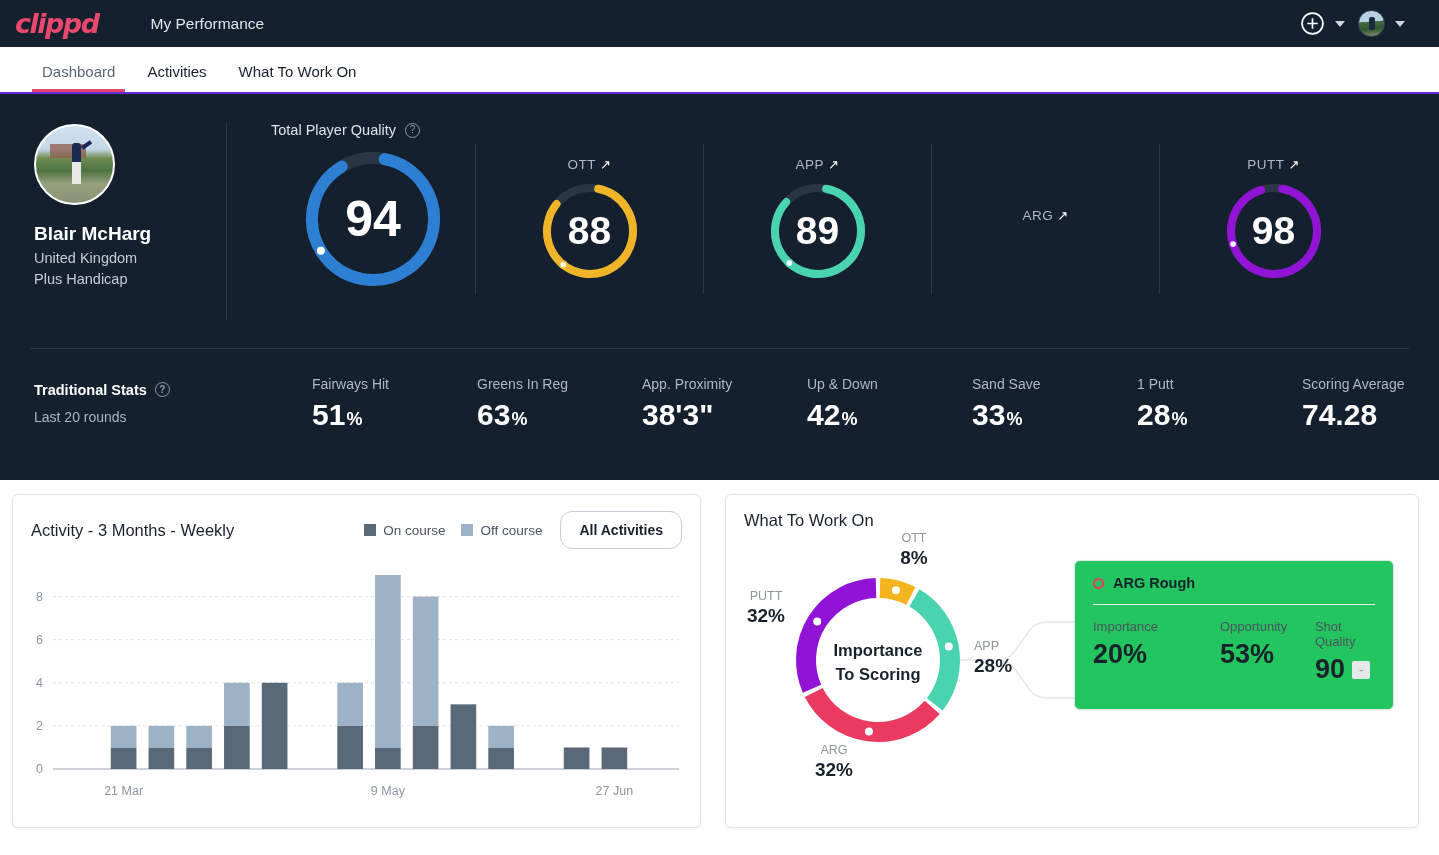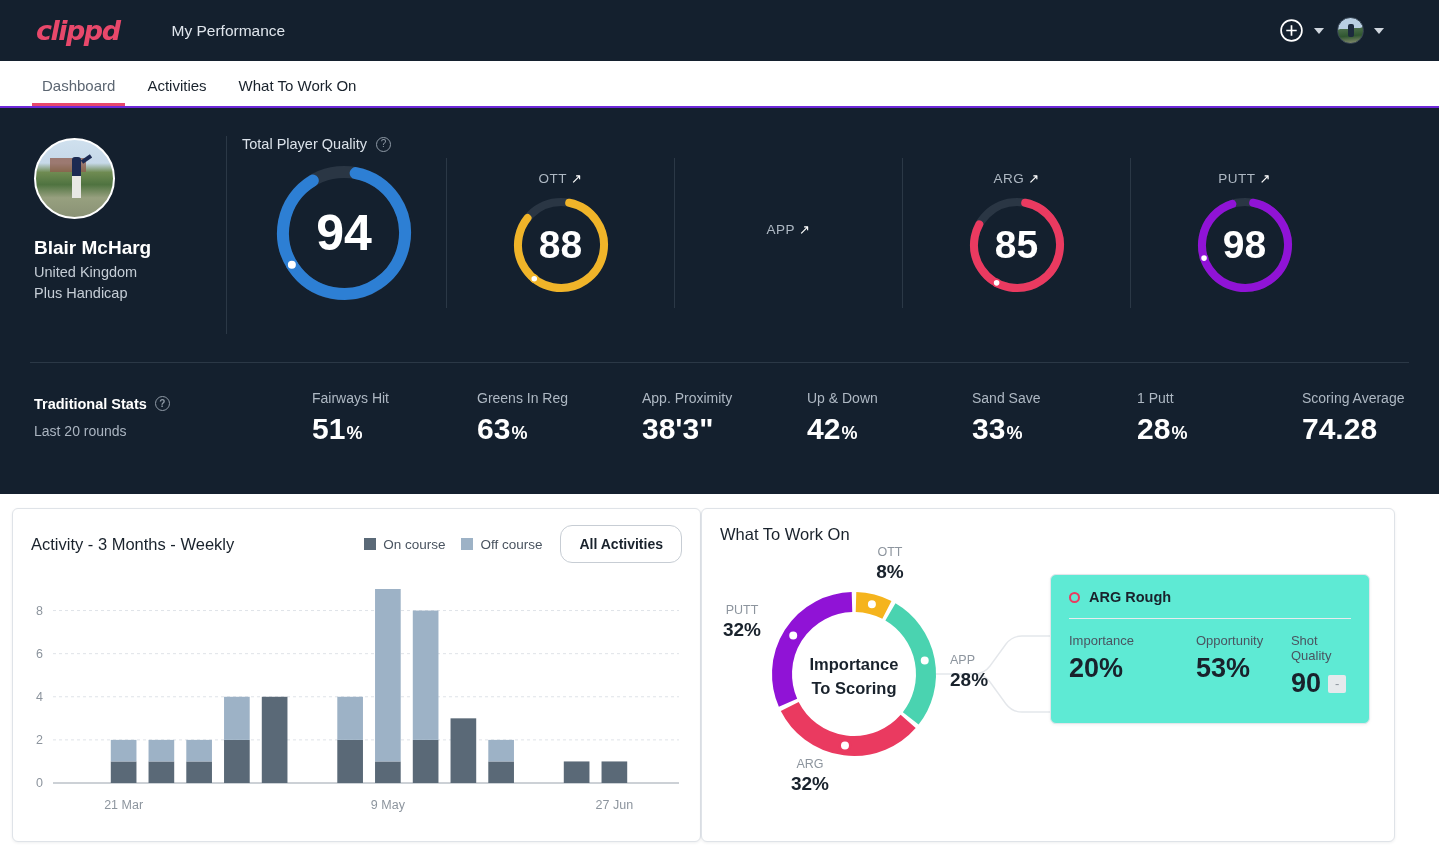--- a/index.html
+++ b/index.html
@@ -6,22 +6,22 @@
   html, body {
     width: 1439px; height: 855px;
     font-family: "Liberation Sans", sans-serif;
     background: #ffffff;
     overflow: hidden;
   }
   body { position: relative; }
 
   
   .topbar {
-    height: 61px; background: #14202e;
-    display: flex; align-items: center; padding: 0 28px;
+    height: 47px; background: #14202e;
+    display: flex; align-items: center; padding: 0 7px;
     position: relative;
   }
   .brand {
     font-size: 27px; font-weight: 700; color: #e8486b;
     letter-spacing: -1.5px; font-style: italic;
     padding-left: 8px; line-height: 1;
     font-family: "DejaVu Sans", sans-serif;
   }
   .topbar-title {
     margin-left: 52px; color: #dfe5ec; font-size: 15.5px;
@@ -91,21 +91,21 @@
     position: absolute; left: 45px; top: 17px; width: 11px; height: 4px;
     background: #1c2a52; transform: rotate(-35deg);
   }
   .pname {
     margin-top: 18px; color: #fff; font-size: 19px; font-weight: 700;
   }
   .pmeta { color: #c5cdd6; font-size: 14.5px; margin-top: 5px; }
 
   .tpq-wrap {
     flex: 1; border-left: 1px solid #2b3846;
-    margin: 28px 0 28px 0; padding-left: 15px; position: relative;
+    margin: 28px 0 28px 0; padding-left: 44px; position: relative;
   }
   .tpq-head {
     display: flex; align-items: center; gap: 9px; color: #dbe2ea; font-size: 14.5px;
   }
   .qmark {
     width: 15px; height: 15px; border-radius: 50%; border: 1.3px solid #8f9aa6;
     font-size: 10px; color: #8f9aa6; display: flex; align-items: center;
     justify-content: center; line-height: 1;
   }
   .gauges { display: flex; align-items: center; margin-top: 6px; }
@@ -147,21 +147,21 @@
   .stat { width: 165px; flex: none; }
   .stat .sl { color: #aeb8c3; font-size: 14px; }
   .stat .sv {
     color: #fff; font-size: 30px; font-weight: 700; margin-top: 6px;
     display: flex; align-items: baseline;
   }
   .stat .sv .unit { font-size: 18px; font-weight: 700; margin-left: 1px; }
 
   
   .cards {
-    display: flex; padding: 14px 20px 0 12px;
+    display: flex; gap: 24px; padding: 14px 20px 0 12px;
   }
   .card {
     background: #fff; border: 1px solid #dfe3e8; border-radius: 6px;
     box-shadow: 0 1px 3px rgba(20,32,46,.07);
   }
   .card-l { width: 689px; height: 334px; }
   .card-r { width: 694px; height: 334px; }
   .card-head {
     display: flex; align-items: center; padding: 16px 18px 0 18px;
   }
@@ -255,34 +255,34 @@
             </svg>
             <div class="val">88</div>
           </div>
         </div>
 
         <div class="gcell sm">
           <div class="glabel">
             <span>APP</span>
             <span class="arrow-up">↗</span>
           </div>
+          <div class="ring sm">
+            <svg width="102" height="102" viewBox="0 0 102 102">
+              <circle cx="51" cy="51" r="43" fill="none" stroke="#2a3644" stroke-width="8"></circle>
+              <circle id="ring-1" cx="51" cy="51" r="43" fill="none" stroke="#4ad3b0" stroke-width="8" stroke-linecap="round" stroke-dasharray="225.7628766015217 270.1769682087222" transform="rotate(11 51 51)"></circle>
+              <circle id="dot-1" cx="18.954538506477" cy="22.327916056429828" r="3.6" fill="#ffffff" stroke="#4ad3b0" stroke-width="1.6"></circle>
+            </svg>
+            <div class="val">89</div>
+          </div>
         </div>
 
         <div class="gcell sm">
           <div class="glabel">
             <span>ARG</span>
             <span class="arrow-up">↗</span>
-          </div>
-          <div class="ring sm">
-            <svg width="102" height="102" viewBox="0 0 102 102">
-              <circle cx="51" cy="51" r="43" fill="none" stroke="#2a3644" stroke-width="8"></circle>
-              <circle id="ring-2" cx="51" cy="51" r="43" fill="none" stroke="#ea3a60" stroke-width="8" stroke-linecap="round" stroke-dasharray="215.61623046212748 270.1769682087222" transform="rotate(11 51 51)"></circle>
-              <circle id="dot-2" cx="13.139473799106028" cy="30.61420701097401" r="3.6" fill="#ffffff" stroke="#ea3a60" stroke-width="1.6"></circle>
-            </svg>
-            <div class="val">85</div>
           </div>
         </div>
 
         <div class="gcell sm">
           <div class="glabel">
             <span>PUTT</span>
             <span class="arrow-up">↗</span>
           </div>
           <div class="ring sm">
             <svg width="102" height="102" viewBox="0 0 102 102">
@@ -436,21 +436,21 @@
           <text x="184" y="34" text-anchor="middle" fill="#19222c" font-size="19" font-weight="700" font-family="&quot;Liberation Sans&quot;, sans-serif">8%</text>
           <text x="244" y="120" text-anchor="start" fill="#8d959e" font-size="12.5" font-family="&quot;Liberation Sans&quot;, sans-serif">APP</text>
           <text x="244" y="142" text-anchor="start" fill="#19222c" font-size="19" font-weight="700" font-family="&quot;Liberation Sans&quot;, sans-serif">28%</text>
           <text x="104" y="224" text-anchor="middle" fill="#8d959e" font-size="12.5" font-family="&quot;Liberation Sans&quot;, sans-serif">ARG</text>
           <text x="104" y="246" text-anchor="middle" fill="#19222c" font-size="19" font-weight="700" font-family="&quot;Liberation Sans&quot;, sans-serif">32%</text>
           <text x="36" y="70" text-anchor="middle" fill="#8d959e" font-size="12.5" font-family="&quot;Liberation Sans&quot;, sans-serif">PUTT</text>
           <text x="36" y="92" text-anchor="middle" fill="#19222c" font-size="19" font-weight="700" font-family="&quot;Liberation Sans&quot;, sans-serif">32%</text>
         </svg>
 
       <div style="position:absolute;left:348px;top:30px;width:320px;height:150px;
-                  border:1px solid #e2e5ea;border-radius:6px;background:#5eead4;
+                  border:1px solid #e2e5ea;border-radius:6px;background:#22c55e;
                   box-shadow:0 1px 3px rgba(20,32,46,.06);padding:14px 18px;">
         <div style="display:flex;align-items:center;gap:9px;">
           <span style="width:11px;height:11px;border-radius:50%;border:2px solid #ea3a60;display:inline-block;"></span>
           <span style="font-size:14.5px;font-weight:700;color:#19222c;">ARG Rough</span>
         </div>
         <div style="height:1px;background:#e8ebee;margin:13px 0 14px 0;"></div>
         <div style="display:flex;">
           <div style="width:112px;">
             <div style="font-size:13px;color:#4a5460;">Importance</div>
             <div style="font-size:27px;font-weight:700;color:#19222c;margin-top:5px;">20%</div>

